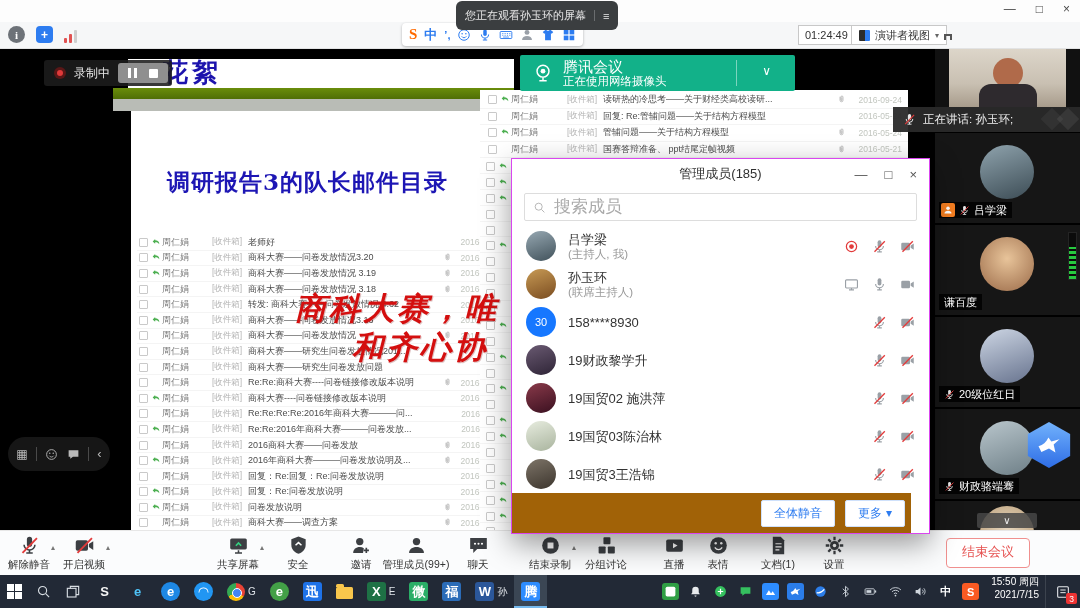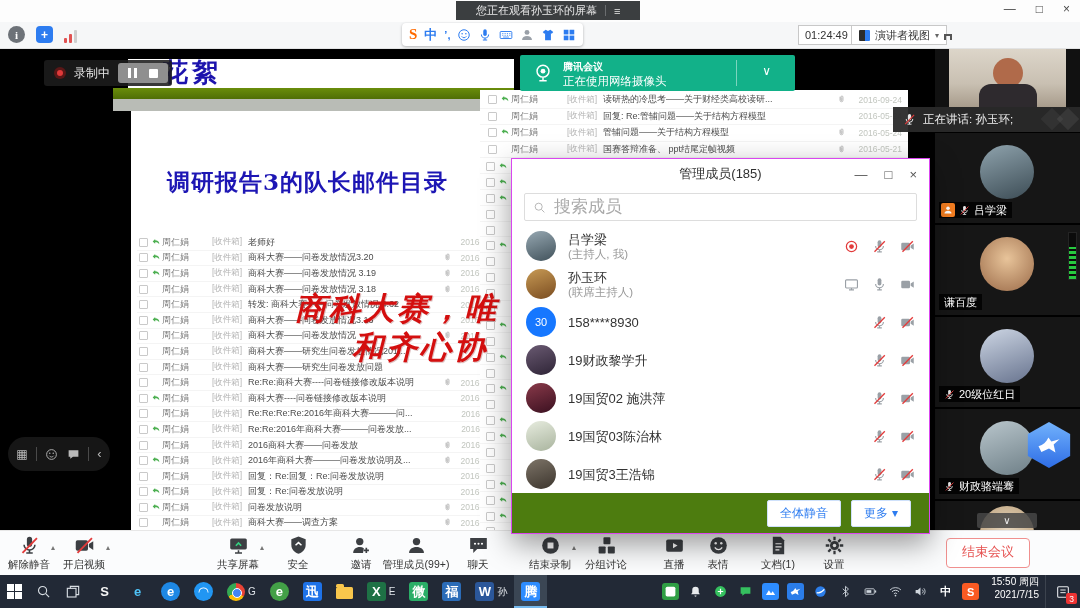--- a/index.html
+++ b/index.html
@@ -1,22 +1,22 @@
 <!DOCTYPE html>
 <html><head>
 <meta charset="utf-8">
 <style>
   html,body{margin:0;padding:0;background:#000;}
   body{font-family:"Liberation Sans","DejaVu Sans",sans-serif;-webkit-font-smoothing:antialiased;}
   .screen{position:relative;width:1080px;height:608px;overflow:hidden;background:#000;}
 
   
   .titlebar{position:absolute;left:0;top:0;width:1080px;height:22px;background:#fdfdfd;}
-  .tooltip{position:absolute;left:456px;top:1px;height:19px;background:#3b3e40;color:#e8e8e8;
-    font-size:11px;display:flex;align-items:center;gap:8px;padding:0 20px;border-radius:0;z-index:80;}
+  .tooltip{position:absolute;left:456px;top:1px;height:29px;background:#3b3e40;color:#e8e8e8;
+    font-size:11px;display:flex;align-items:center;gap:8px;padding:0 9px;border-radius:6px;z-index:80;}
   .tooltip .sep{width:1px;height:11px;background:#6a6d6f;}
   .win-controls{position:absolute;right:10px;top:2px;display:flex;gap:20px;color:#4a4a4a;font-size:12px;z-index:81;}
   .win-controls span{cursor:default;}
 
   
   .statusbar{position:absolute;left:0;top:22px;width:1080px;height:26px;background:#f6f7f8;border-bottom:1px solid #e2e3e4;z-index:5;}
   .sys-icons{position:absolute;left:8px;top:4px;display:flex;gap:11px;align-items:center;}
   .ico-info{width:17px;height:17px;border-radius:50%;background:#6d7278;color:#fff;font-size:11px;font-weight:bold;
     display:flex;align-items:center;justify-content:center;font-family:"Liberation Serif",serif;}
   .ico-shield{width:17px;height:17px;border-radius:4px;background:#2d7cf0;color:#fff;font-size:12px;font-weight:bold;
@@ -77,21 +77,21 @@
   .rec-label{color:#e8e8e8;font-size:12px;}
   .rec-btns{height:20px;background:#8f8f8f;border-radius:3px;display:flex;align-items:center;gap:12px;padding:0 10px;}
   .btn-pause{display:flex;gap:3px;}
   .btn-pause i{display:block;width:3px;height:10px;background:#fff;}
   .btn-stop{width:9px;height:9px;background:#fff;border-radius:1px;}
 
   
   .notify{position:absolute;left:520px;top:7px;width:275px;height:36px;background:#12b189;border-radius:2px;
     display:flex;align-items:center;color:#fff;z-index:9;}
   .notify .cam{margin:0 9px 0 12px;}
-  .notify .t1{font-size:10px;line-height:15px;font-weight:bold;}
+  .notify .t1{font-size:15px;line-height:15px;}
   .notify .t2{font-size:11.5px;line-height:14px;}
   .notify .div{position:absolute;right:58px;top:5px;width:1px;height:26px;background:rgba(255,255,255,.45);}
   .notify .caret{position:absolute;right:24px;top:9px;font-size:12px;}
 
   
   .left-pill{position:absolute;left:8px;top:389px;width:102px;height:34px;background:rgba(24,24,24,.92);
     border-radius:17px;display:flex;align-items:center;justify-content:space-evenly;color:#b9b9b9;z-index:8;}
   .left-pill .vsep{width:1px;height:14px;background:#4a4a4a;}
   .left-pill .chev{font-size:13px;color:#bbb;margin-top:-2px;}
   .lp-grid{font-size:12px;color:#b9b9b9;}
@@ -130,22 +130,22 @@
   .p-search input{border:none;outline:none;flex:1;font-size:17px;color:#333;font-family:inherit;}
   .p-search input::placeholder{color:#aaa;}
   .p-list{overflow:hidden;}
   .m-row{position:relative;height:38px;display:flex;align-items:center;padding:0 14px;}
   .m-ava{width:30px;height:30px;border-radius:50%;flex:0 0 30px;display:flex;align-items:center;justify-content:center;
     color:#fff;font-size:11px;}
   .m-text{margin-left:12px;flex:1;overflow:hidden;}
   .m-name{font-size:13px;color:#333;line-height:15px;white-space:nowrap;}
   .m-sub{font-size:11.5px;color:#999;line-height:14px;}
   .m-icons{display:flex;gap:13px;align-items:center;}
-  .p-footer{position:absolute;left:0;right:0;bottom:0;height:40px;display:flex;align-items:center;justify-content:flex-end;
-    gap:10px;padding-right:18px;background:#4d7c0f;}
+  .p-footer{position:absolute;left:0;right:18px;bottom:0;height:40px;display:flex;align-items:center;justify-content:flex-end;
+    gap:10px;padding-right:6px;background:#a16207;}
   .p-btn{border:1px solid #cfe1fb;color:#2d7cf0;background:#fff;font-size:12px;padding:4px 12px;border-radius:2px;
     font-family:inherit;display:flex;gap:4px;align-items:center;}
 
   
   .mtoolbar{position:absolute;left:0;top:530px;width:1080px;height:45px;background:#fbfcfd;border-top:1px solid #e7e7e7;z-index:20;}
   .t-item{position:absolute;top:4px;width:92px;display:flex;flex-direction:column;align-items:center;cursor:default;}
   .t-item .lab{font-size:10.5px;color:#333;margin-top:2px;white-space:nowrap;}
   .t-caret{position:absolute;top:8px;font-size:8px;color:#777;}
   .end-btn{position:absolute;right:50px;top:7px;height:28px;line-height:26px;padding:0 15px;border:1px solid #f0908f;
     color:#e65251;background:#fff;border-radius:4px;font-size:13px;}

